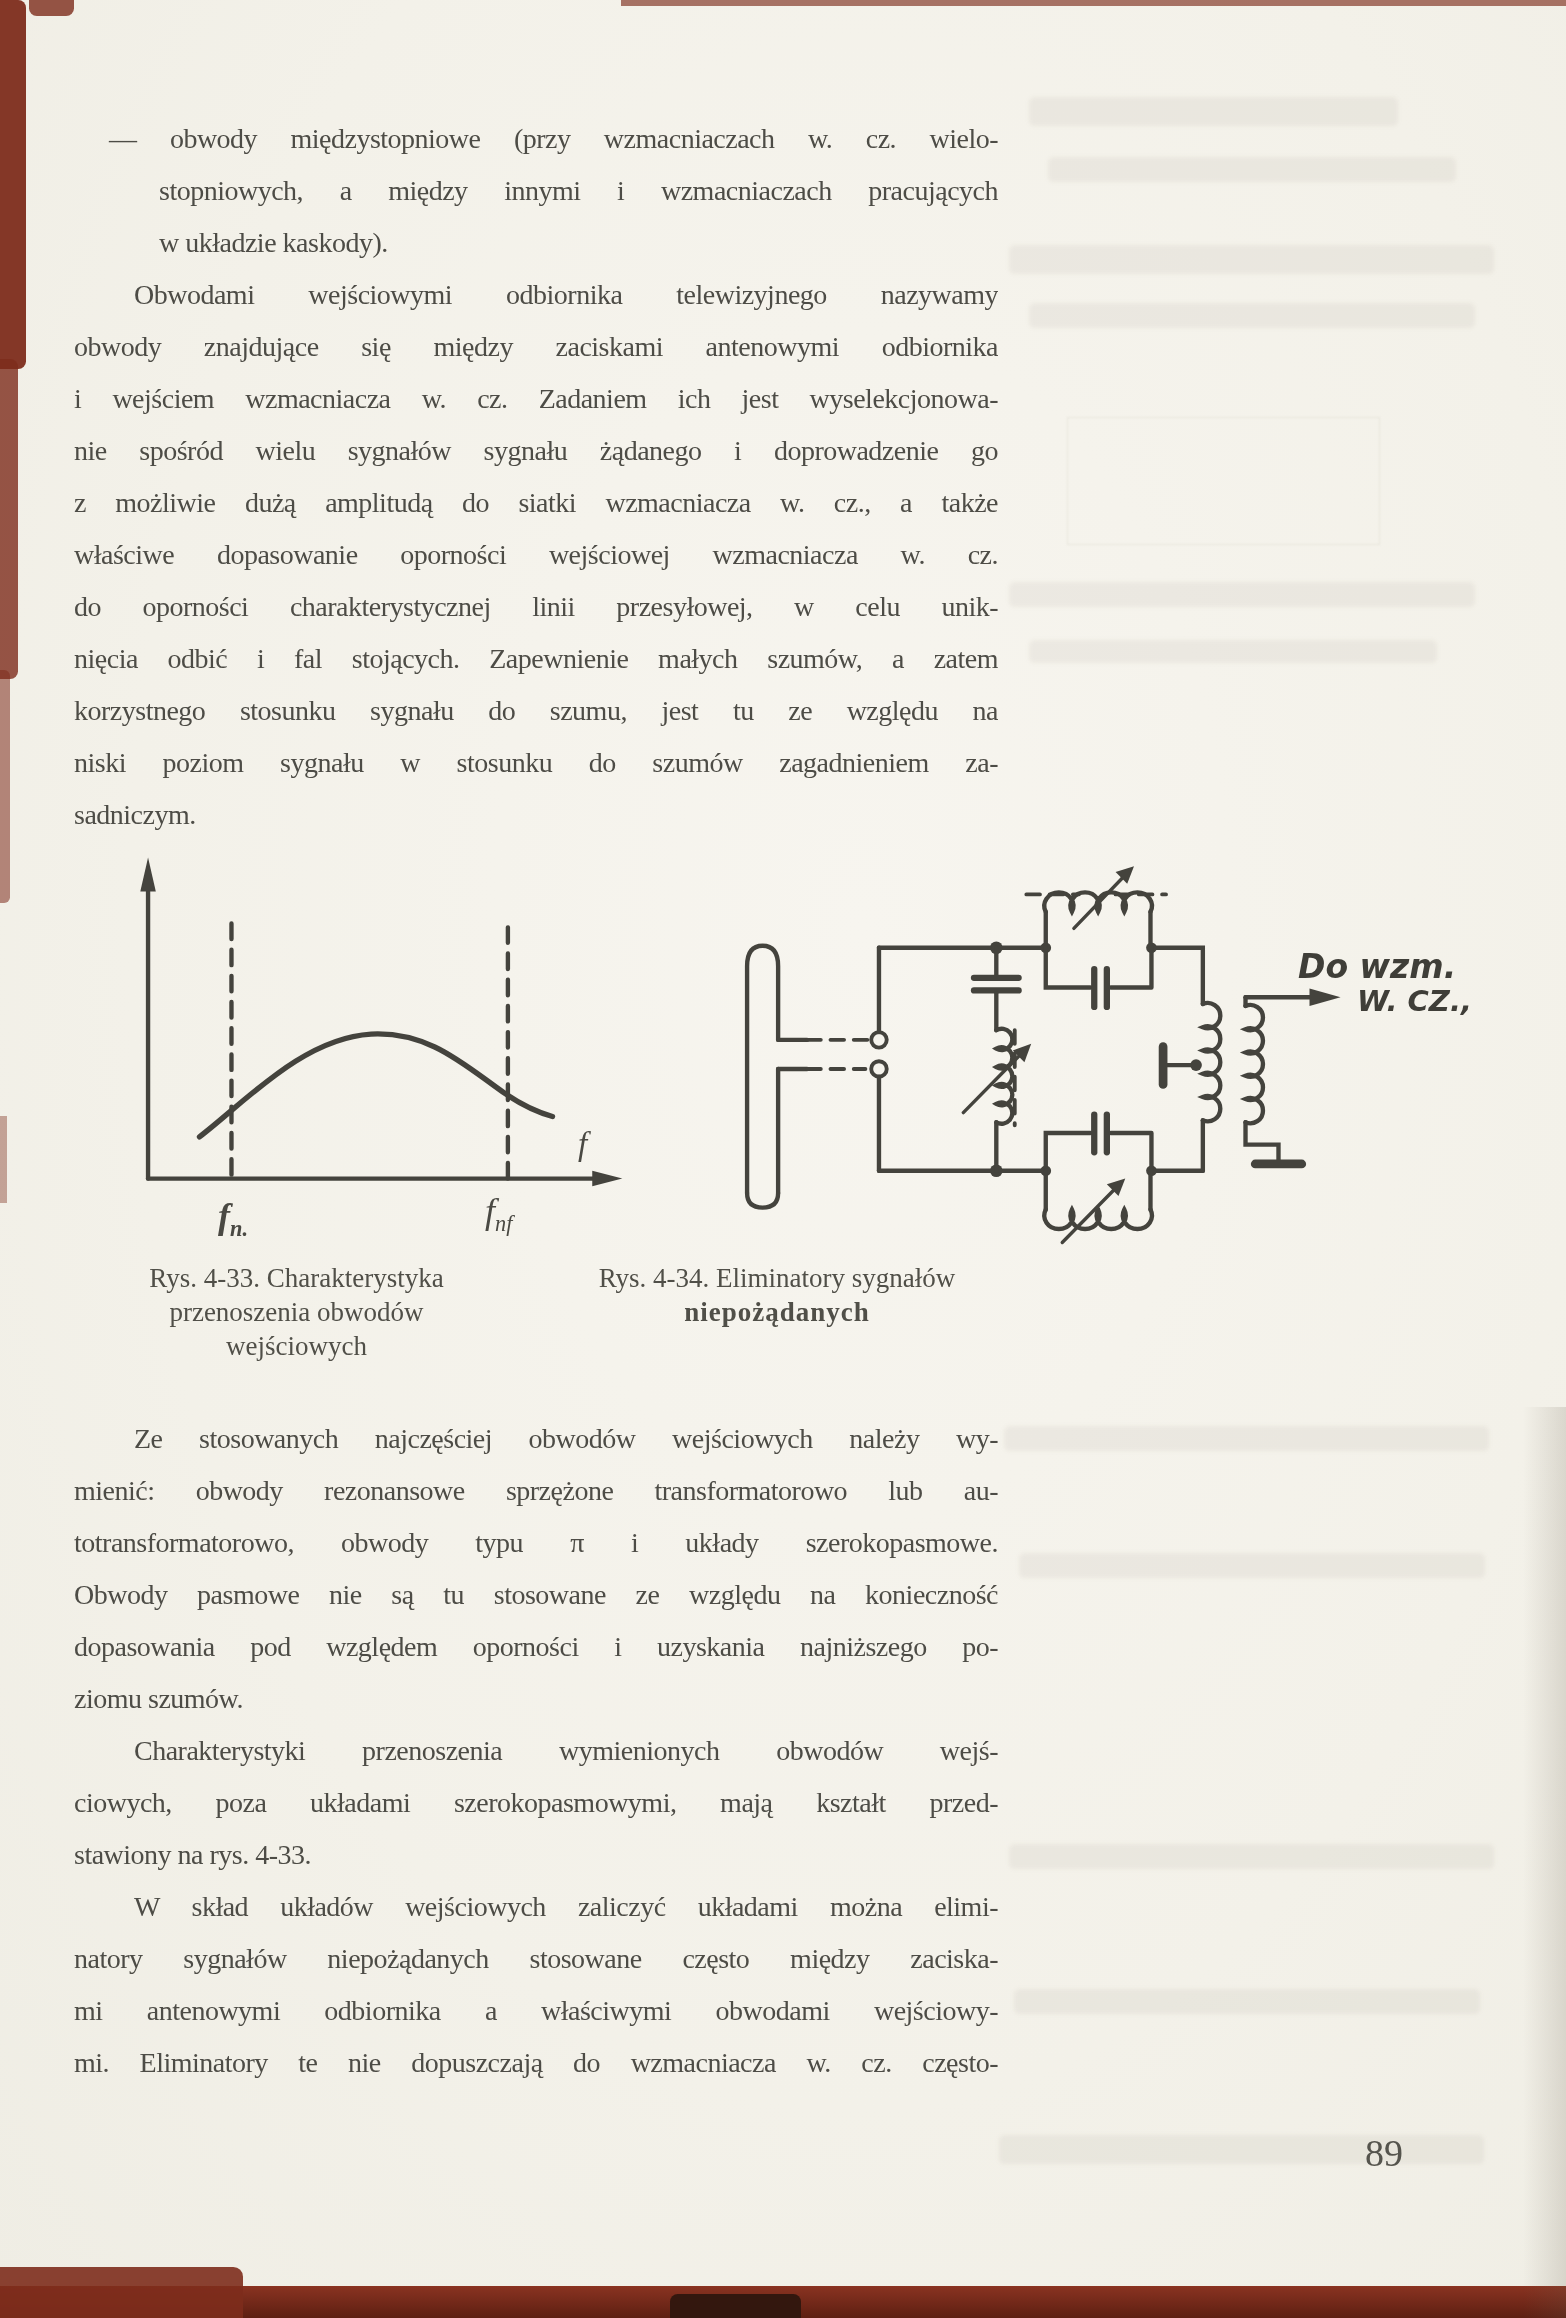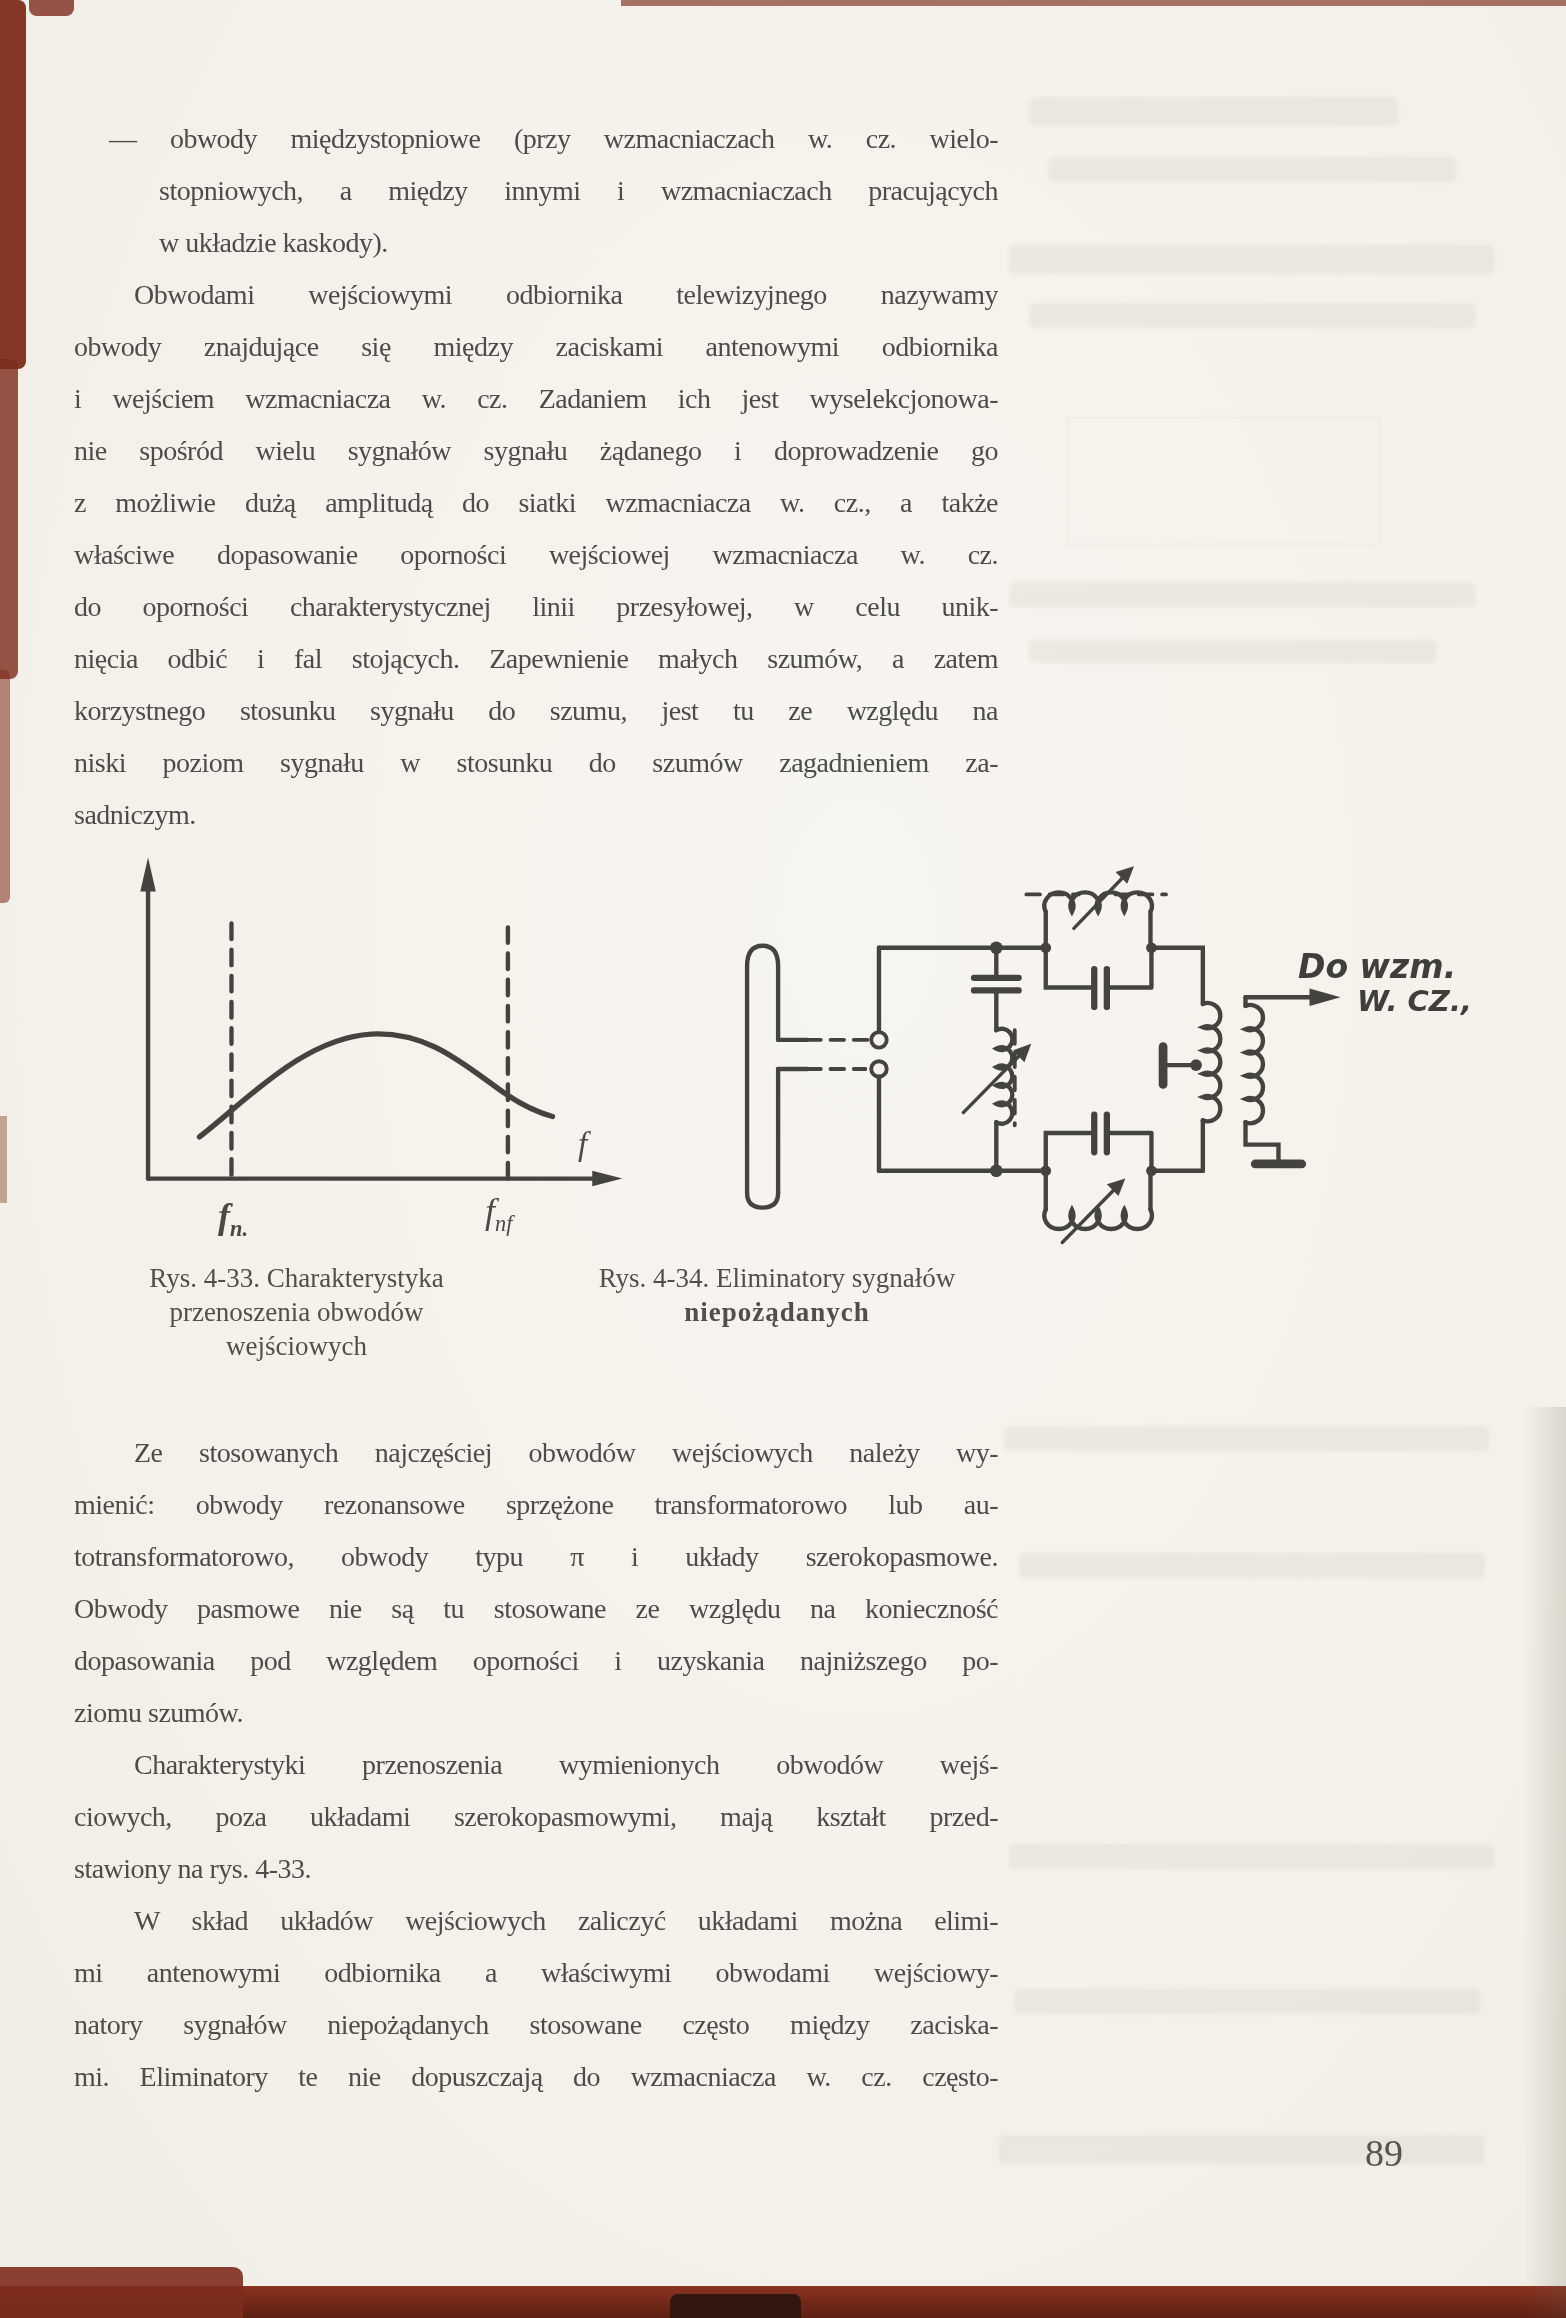--- a/index.html
+++ b/index.html
@@ -196,32 +196,32 @@
   <div class="cap" style="left:115px;top:1261px;width:363px;">
     <div>Rys. 4-33. Charakterystyka</div>
     <div>przenoszenia obwodów</div>
     <div>wejściowych</div>
   </div>
   <div class="cap" style="left:578px;top:1261px;width:398px;">
     <div>Rys. 4-34. Eliminatory sygnałów</div>
     <div class="bold2">niepożądanych</div>
   </div>
 
-  <div class="col" style="top:1413px;margin-top:14px;">
+  <div class="col" style="top:1413px;">
     <div class="tline indP">Ze stosowanych najczęściej obwodów wejściowych należy wy-</div>
     <div class="tline">mienić: obwody rezonansowe sprzężone transformatorowo lub au-</div>
     <div class="tline">totransformatorowo, obwody typu π i układy szerokopasmowe.</div>
     <div class="tline">Obwody pasmowe nie są tu stosowane ze względu na konieczność</div>
     <div class="tline">dopasowania pod względem oporności i uzyskania najniższego po-</div>
     <div class="tline noj">ziomu szumów.</div>
     <div class="tline indP">Charakterystyki przenoszenia wymienionych obwodów wejś-</div>
     <div class="tline">ciowych, poza układami szerokopasmowymi, mają kształt przed-</div>
     <div class="tline noj">stawiony na rys. 4-33.</div>
     <div class="tline indP">W skład układów wejściowych zaliczyć układami można elimi-</div>
+    <div class="tline">natory sygnałów niepożądanych stosowane często między zaciska-</div>
     <div class="tline">mi antenowymi odbiornika a właściwymi obwodami wejściowy-</div>
-    <div class="tline">natory sygnałów niepożądanych stosowane często między zaciska-</div>
     <div class="tline">mi. Eliminatory te nie dopuszczają do wzmacniacza w. cz. często-</div>
   </div>
 
   <div class="pageno">89</div>
 
 </div>
 
 
 </body></html>

